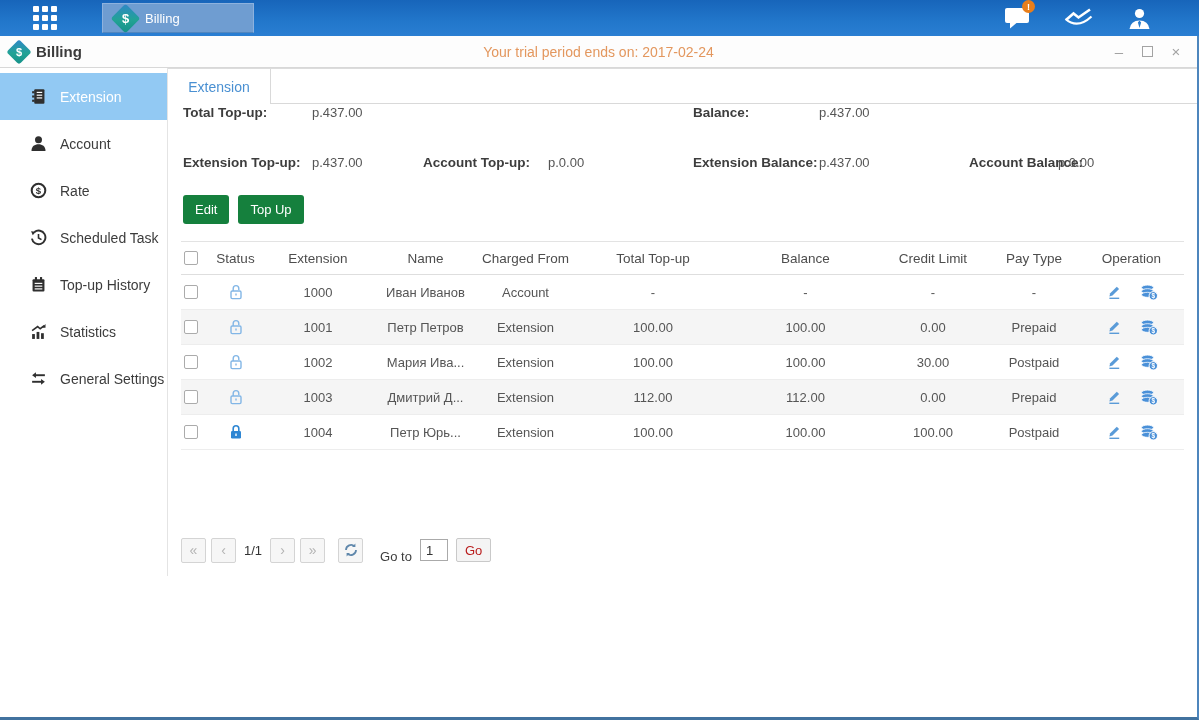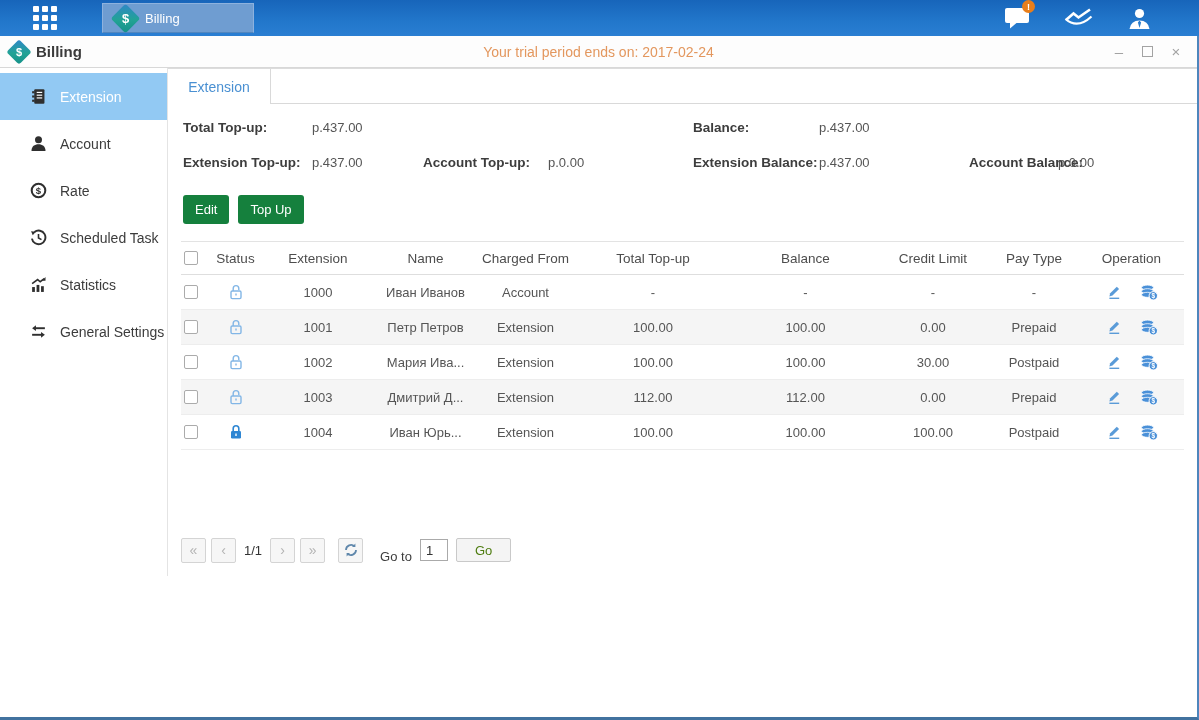--- a/index.html
+++ b/index.html
@@ -55,21 +55,21 @@
   .tabstrip { height:36px; border-top:1px solid #dcdcdc; border-bottom:1px solid #d9d9d9;
     display:flex; }
   .tab { width:103px; background:#fff; border-right:1px solid #d9d9d9;
     margin-bottom:-1px; display:flex; align-items:center; justify-content:center;
     color:#4a90d2; font-size:14px; cursor:pointer; }
 
   
   .summary { position:relative; height:88px; font-size:13px; }
   .summary .lbl { position:absolute; font-weight:bold; color:#3d3d3d; font-size:13.5px; }
   .summary .val { position:absolute; color:#555; }
-  .srow1 { top:16px; } .srow2 { top:51px; }
+  .srow1 { top:1px; } .srow2 { top:51px; }
   .p1 { left:15px; } .p1v { left:144px; } .p2 { left:255px; } .p2v { left:380px; }
   .p3 { left:525px; } .p3v { left:651px; } .p4 { left:801px; } .p4v { left:890px; }
 
   
   .actions { margin:3px 0 17px 15px; display:flex; gap:9px; }
   .btn-blue { background:#15803d; color:#fff; border:none; border-radius:3px;
     font-size:13px; font-family:inherit; padding:7px 12px; cursor:pointer; }
 
   
   .table { margin:0 13px; font-size:13px; color:#555; }
@@ -96,21 +96,21 @@
   
   .pagination { height:46px; display:flex; align-items:center; padding:0 14px 6px 13px; font-size:13px; }
   .pbtn { width:25px; height:25px; border:1px solid #d4d4d4; background:#f6f6f6; border-radius:2px;
     color:#b3b3b3; font-size:14px; display:flex; align-items:center; justify-content:center;
     cursor:pointer; margin-right:5px; }
   .page-ind { color:#333; margin:0 8px 0 3px; }
   .goto-label { margin-left:12px; color:#3d3d3d;margin-top:12px; }
   .goto-input { width:28px; height:22px; border:1px solid #aaa; margin:0 8px; padding:2px 5px;
     font-size:13px; font-family:inherit; color:#333; }
   .go-btn { height:24px; border:1px solid #c9c9c9; background:#f4f4f4; border-radius:2px;
-    font-size:13px; font-family:inherit; color:#4d7c0f; padding:0 18px; cursor:pointer; }
+    font-size:13px; font-family:inherit; color:#b91c1c; padding:0 8px; cursor:pointer; }
   .pag-right { margin-left:auto; display:flex; align-items:center; gap:10px; }
   .displaying { color:#3d3d3d; }
   .size-select { width:47px; height:25px; border:1px solid #c4c4c4; background:#fff; display:flex;
     align-items:center; padding-left:8px; cursor:pointer; color:#333; position:relative; }
   .size-select .arrow { position:absolute; right:7px; top:10px; width:0; height:0;
     border-left:4px solid transparent; border-right:4px solid transparent; border-top:5px solid #8a8a8a; }
 </style>
 </head>
 <body>
 
@@ -214,20 +214,33 @@
               <path d="M4.2 2.8 A6.4 6.4 0 1 1 1.8 9" fill="none" stroke="#2f2f2f" stroke-width="1.8"></path>
               <path d="M1 2.2 l4.4 0.3 -2.8 3.4z" fill="#2f2f2f"></path>
               <path d="M8 4.6 V8.4 L10.8 10" fill="none" stroke="#2f2f2f" stroke-width="1.5"></path>
             </svg>
         </span>
         <span>Scheduled Task</span>
       </div>
       <div class="side-item">
         <span class="side-icon">
           <svg width="17" height="17" viewBox="0 0 16 16">
+              <rect x="2.4" y="3" width="11.2" height="11.6" rx="1" fill="#2f2f2f"></rect>
+              <rect x="4.6" y="1" width="2" height="3.4" fill="#2f2f2f"></rect>
+              <rect x="9.4" y="1" width="2" height="3.4" fill="#2f2f2f"></rect>
+              <rect x="4.4" y="6.4" width="7.2" height="1.1" fill="#fff"></rect>
+              <rect x="4.4" y="9" width="7.2" height="1.1" fill="#fff"></rect>
+              <rect x="4.4" y="11.6" width="7.2" height="1.1" fill="#fff"></rect>
+            </svg>
+        </span>
+        <span>Top-up History</span>
+      </div>
+      <div class="side-item">
+        <span class="side-icon">
+          <svg width="17" height="17" viewBox="0 0 16 16">
               <rect x="2" y="10.4" width="2.6" height="4.6" fill="#2f2f2f"></rect>
               <rect x="6.2" y="8.4" width="2.6" height="6.6" fill="#2f2f2f"></rect>
               <rect x="10.4" y="9.6" width="2.6" height="5.4" fill="#2f2f2f"></rect>
               <path d="M2 7.2 L7.2 3.4 L9.6 5.4 L13.4 2.4" fill="none" stroke="#2f2f2f" stroke-width="1.5"></path>
               <path d="M14.6 1 v3.4 h-3.4z" fill="#2f2f2f"></path>
             </svg>
         </span>
         <span>Statistics</span>
       </div>
       <div class="side-item">
@@ -454,21 +467,21 @@
 
             <span class="lock-closed-icon">
                 <svg width="18" height="18" viewBox="0 0 18 18">
                   <rect x="4" y="8" width="10" height="7.6" rx="1.3" fill="#2e86d3"></rect>
                   <path d="M6.2 8.6 V5.6 a2.8 2.8 0 0 1 5.6 0 V8.6" fill="none" stroke="#2e86d3" stroke-width="1.6"></path>
                   <line x1="9" y1="10.4" x2="9" y2="13" stroke="#fff" stroke-width="1.4"></line>
                 </svg>
               </span>
           </div>
           <div class="cell c-ext">1004</div>
-          <div class="cell c-name">Иван Юрь...</div>
+          <div class="cell c-name">Петр Юрь...</div>
           <div class="cell c-from">Extension</div>
           <div class="cell c-topup">100.00</div>
           <div class="cell c-balance">100.00</div>
           <div class="cell c-credit">100.00</div>
           <div class="cell c-pay">Postpaid</div>
           <div class="cell c-op">
             <span class="op-btn">
                 <svg width="16" height="16" viewBox="0 0 16 16">
                   <path d="M4.2 9.3 L10.8 2.7 L13.1 5 L6.5 11.6 L3.4 12.5 Z" fill="#5a9bd8"></path>
                   <rect x="3.4" y="13.6" width="9.8" height="1.4" fill="#5a9bd8"></rect>

